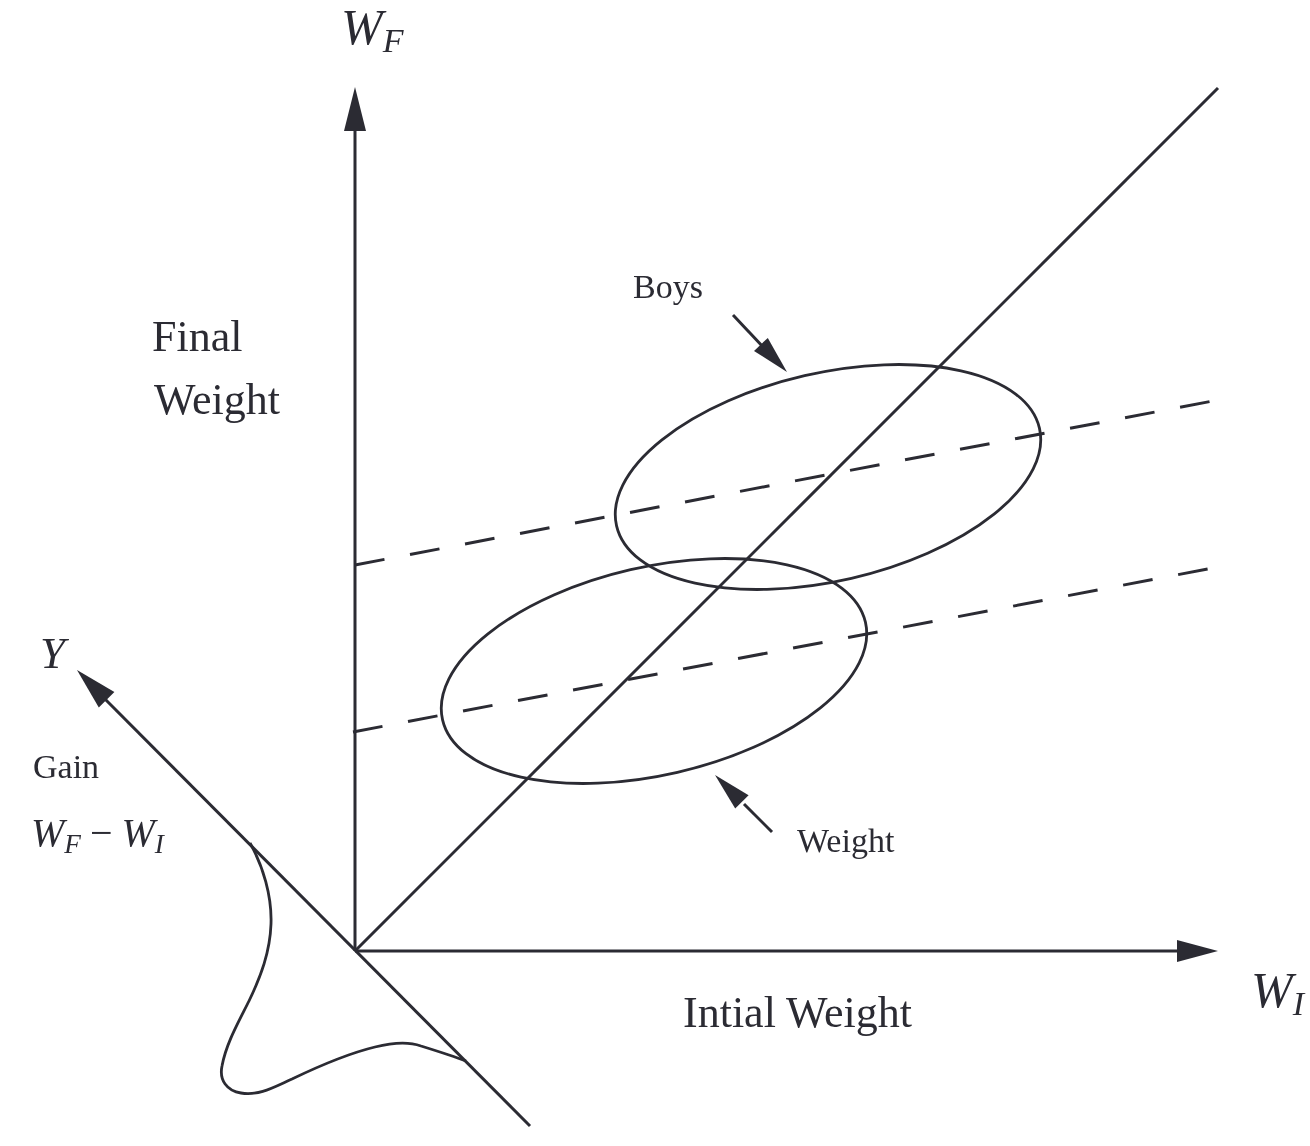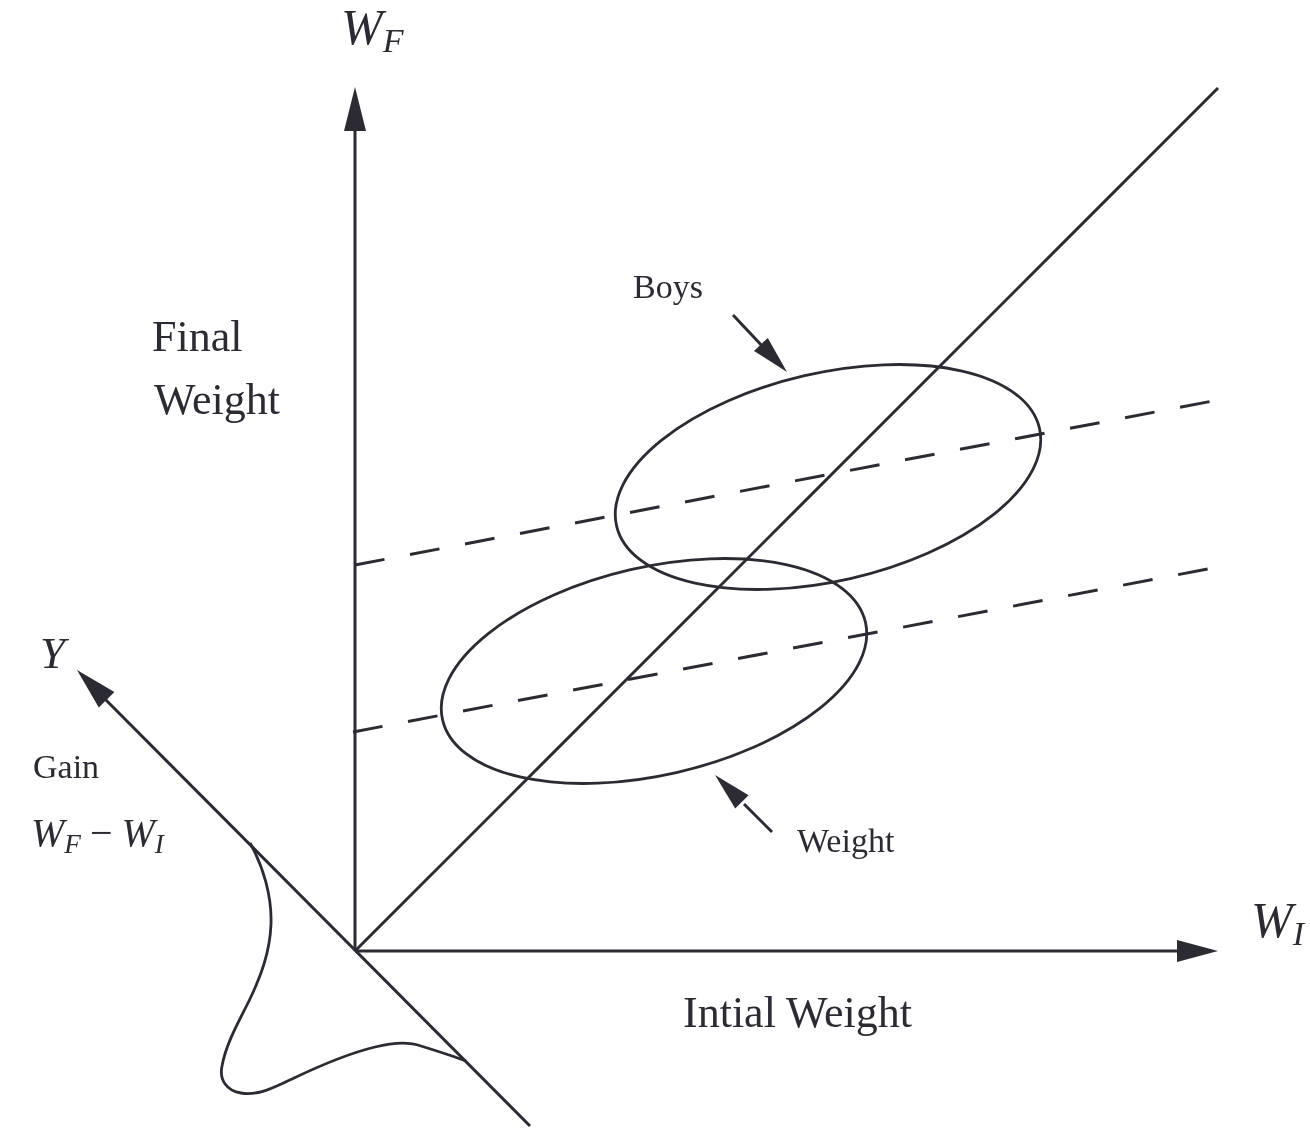--- a/index.html
+++ b/index.html
@@ -114,15 +114,15 @@
   <div class="label word-sm" style="left:797px; top:822px;">Weight</div>
 
   <div class="label math-sm" style="left:40px; top:627px;">Y</div>
 
   <div class="label word-sm" style="left:33px; top:748px;">Gain</div>
 
   <div class="label word" style="left:683px; top:987px;">Intial Weight</div>
 
   <div class="label math-formula" style="left:31px; top:809px;"><span>W</span><sub>F</sub><span class="op">−</span><span>W</span><sub>I</sub></div>
 
-  <div class="label math" style="left:1251px; top:891px;"><span>W</span><sub>I</sub></div>
+  <div class="label math" style="left:1251px; top:961px;"><span>W</span><sub>I</sub></div>
 
 </div>
 
 </body></html>

